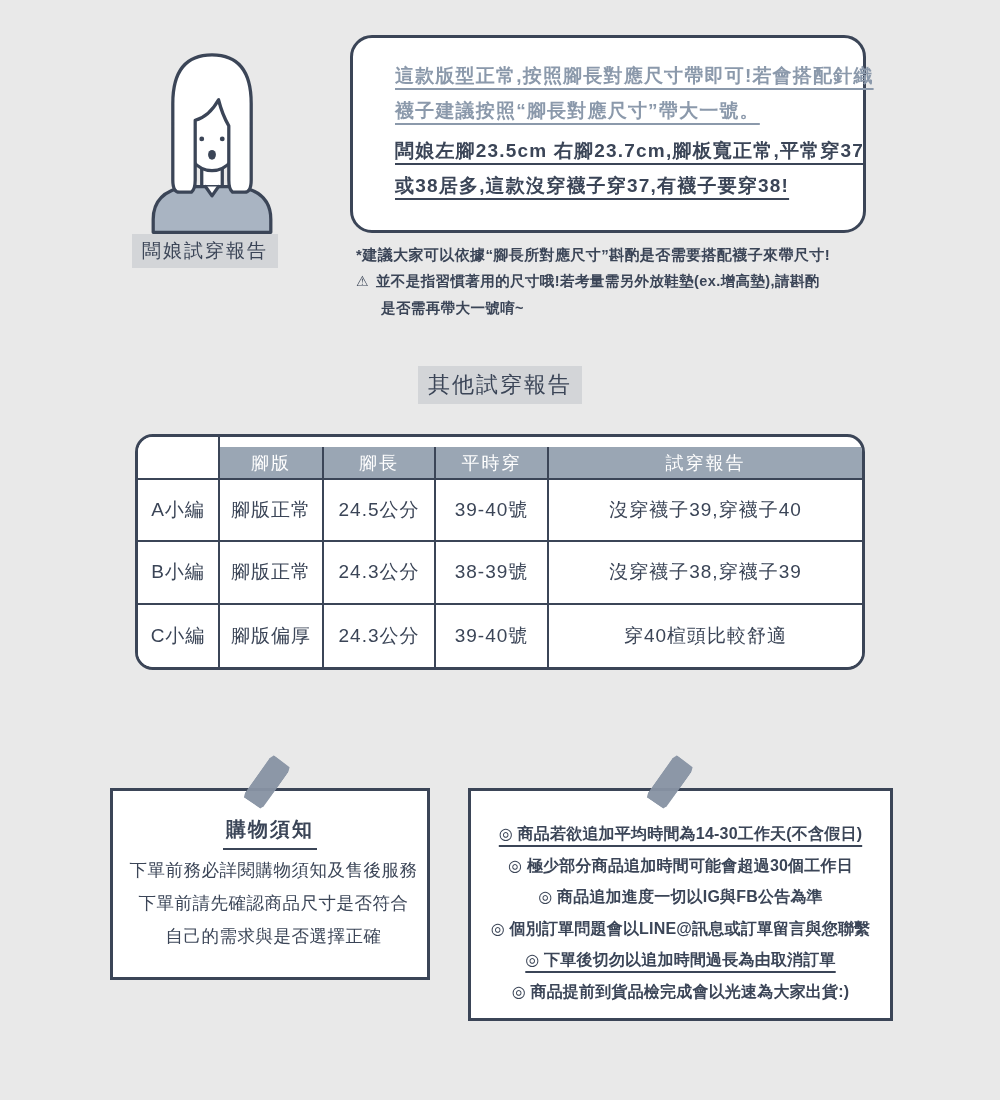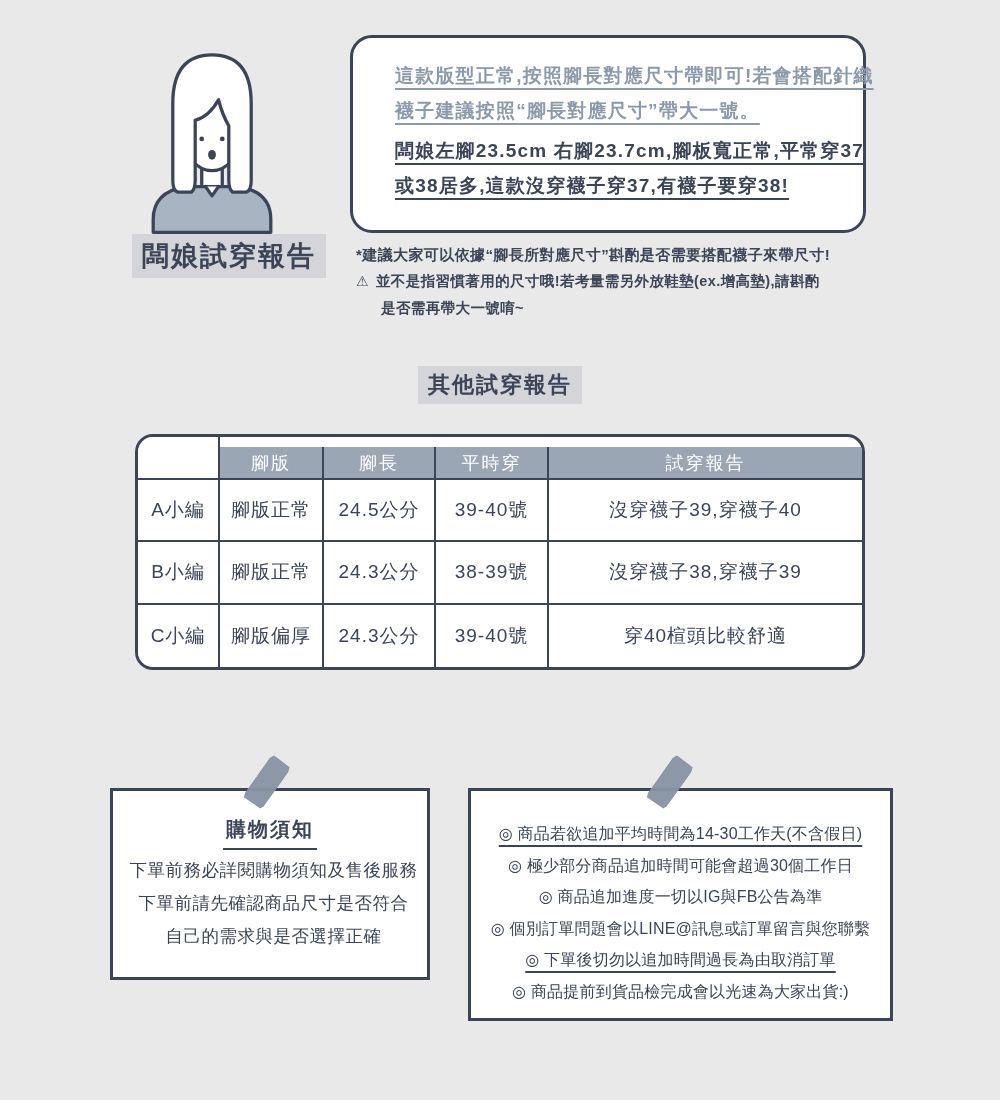--- a/index.html
+++ b/index.html
@@ -29,36 +29,36 @@
     background: #ffffff; border: 3px solid #3b4557; border-radius: 22px;
     padding: 20px 24px 16px 42px;
     font-size: 19px; letter-spacing: 1.2px; font-weight: 600;
   }
   .bubble .line { line-height: 35px; white-space: nowrap; }
   .bubble .gap { margin-top: 5px; }
 
   
   .owner-label {
     position: absolute; left: 132px; top: 234px;
-    font-size: 27px; font-weight: bold; letter-spacing: 2px;
+    font-size: 19px; font-weight: normal; letter-spacing: 2px;
   }
 
   
   .note {
     position: absolute; left: 356px; top: 241px; width: 530px;
     font-size: 15px; font-weight: 600; letter-spacing: 0.4px; line-height: 27px;
   }
   .note .l2 { display: flex; gap: 7px; font-size: 14.5px; align-items: flex-start; }
   .note .l3 { padding-left: 25px; font-size: 14.5px; }
   .warn { font-size: 14px; line-height: 27px; }
 
   
   .section-title {
     position: absolute; left: 50%; top: 366px; transform: translateX(-50%);
-    font-size: 22px; font-weight: bold; letter-spacing: 2px;
+    font-size: 22px; font-weight: normal; letter-spacing: 2px;
   }
 
   
   .table {
     position: absolute; left: 135px; top: 434px; width: 730px; height: 236px;
     background: #ffffff; border: 3px solid #3b4557; border-radius: 18px; overflow: hidden;
     display: grid;
     grid-template-columns: 82px 104px 112px 113px 1fr;
     grid-template-rows: 43px 1fr 1fr 1fr;
   }
@@ -79,21 +79,21 @@
   }
   .notice-title {
     display: inline-block; font-size: 20px; font-weight: bold; letter-spacing: 2px;
     border-bottom: 2px solid #3b4557; padding: 0 3px 5px;
   }
   .notice-lines { margin-top: 4px; font-size: 17.5px; line-height: 33px; font-weight: 400; letter-spacing: 0.5px; padding-left: 7px; }
 
   .policy-box {
     position: absolute; left: 468px; top: 788px; width: 425px; height: 233px;
     background: #ffffff; border: 3px solid #3b4557; text-align: center; padding-top: 27px;
-    font-size: 16px; line-height: 31.5px; font-weight: 400; letter-spacing: 0.2px;
+    font-size: 16px; line-height: 31.5px; font-weight: 700; letter-spacing: 0.2px;
   }
   .policy-box .item { white-space: nowrap; }
 
   
   .tape {
     position: absolute; width: 52px; height: 24px; background: #8793a3; opacity: 0.96; z-index: 3;
     clip-path: polygon(0 8%, 10% 0, 90% 2%, 100% 10%, 98% 92%, 88% 100%, 8% 97%, 1% 90%);
   }
   .tape-left  { left: 241px; top: 770px; transform: rotate(-55deg); }
   .tape-right { left: 644px; top: 770px; transform: rotate(-55deg); }

